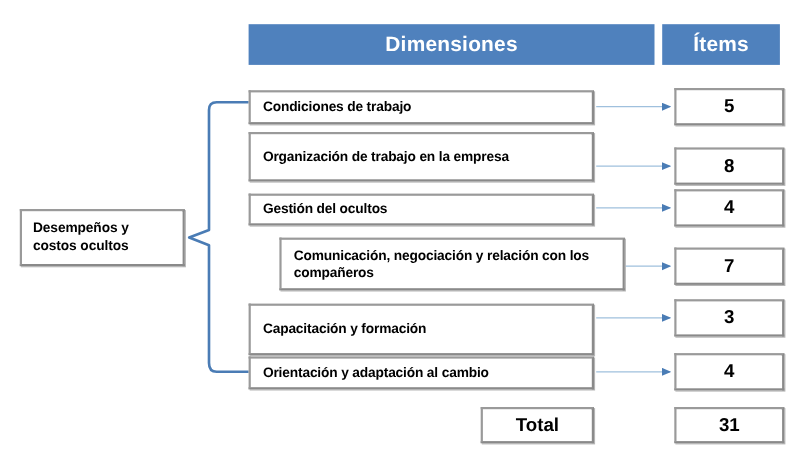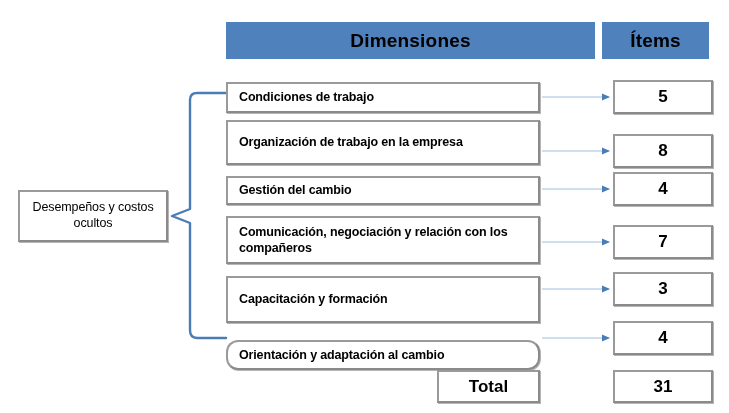--- a/index.html
+++ b/index.html
@@ -36,32 +36,31 @@
   
   #root-box {
     left: 18px;
     top: 190px;
     width: 150px;
     height: 52px;
     padding: 0 10px;
   }
   #root-box .root-label {
     font-size: 12.5px;
-    font-weight: normal;
+    font-weight: bold;
     line-height: 1.25;
     letter-spacing: -0.1px;
-    text-align: center;
   }
 
   
   .hdr {
     position: absolute;
     box-sizing: border-box;
     background: #4f81bd;
-    color: #000000;
+    color: #ffffff;
     font-weight: bold;
     display: flex;
     align-items: center;
     justify-content: center;
     letter-spacing: 0.2px;
   }
   #hdr-dimensiones {
     left: 226px;
     top: 22px;
     width: 369px;
@@ -170,29 +169,29 @@
     <span>Ítems</span>
   </div>
 
   <div class="box dim-box" style="top:82px;height:31px;">
     <span class="dim-label">Condiciones de trabajo</span>
   </div>
   <div class="box dim-box" style="top:120px;height:45px;">
     <span class="dim-label">Organización de trabajo en la empresa</span>
   </div>
   <div class="box dim-box" style="top:176px;height:29px;">
-    <span class="dim-label">Gestión del cambio</span>
-  </div>
-  <div class="box dim-box" style="top:216px;height:48px;">
+    <span class="dim-label">Gestión del ocultos</span>
+  </div>
+  <div class="box dim-box" style="top:216px;height:48px;margin-left:28px;">
     <span class="dim-label">Comunicación, negociación y relación con los compañeros</span>
   </div>
   <div class="box dim-box" style="top:276px;height:47px;">
     <span class="dim-label">Capacitación y formación</span>
   </div>
-  <div class="box dim-box" style="top:340px;height:30px;border-radius:12px;">
+  <div class="box dim-box" style="top:324px;height:30px;">
     <span class="dim-label">Orientación y adaptación al cambio</span>
   </div>
 
   <div class="box item-box" style="top:80px;">
     <span class="item-value">5</span>
   </div>
   <div class="box item-box" style="top:134px;">
     <span class="item-value">8</span>
   </div>
   <div class="box item-box" style="top:172px;">

